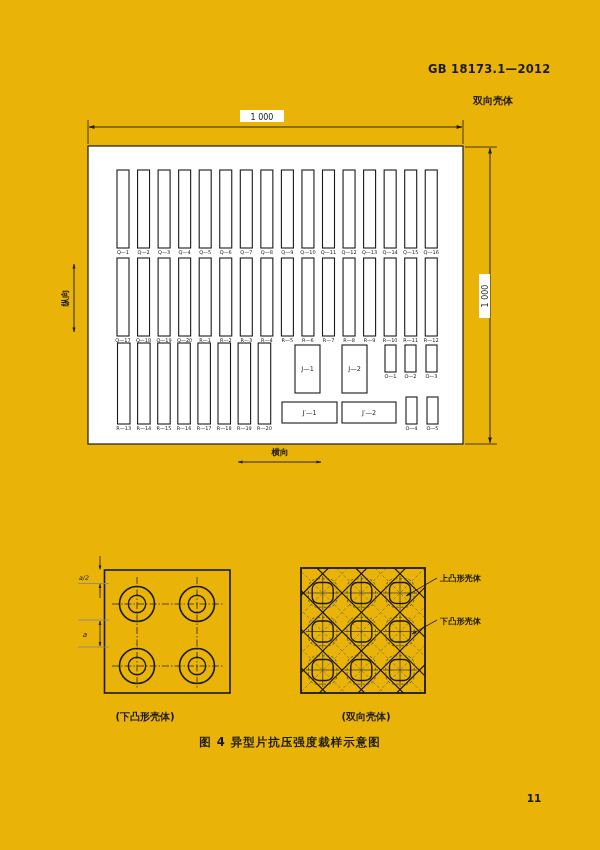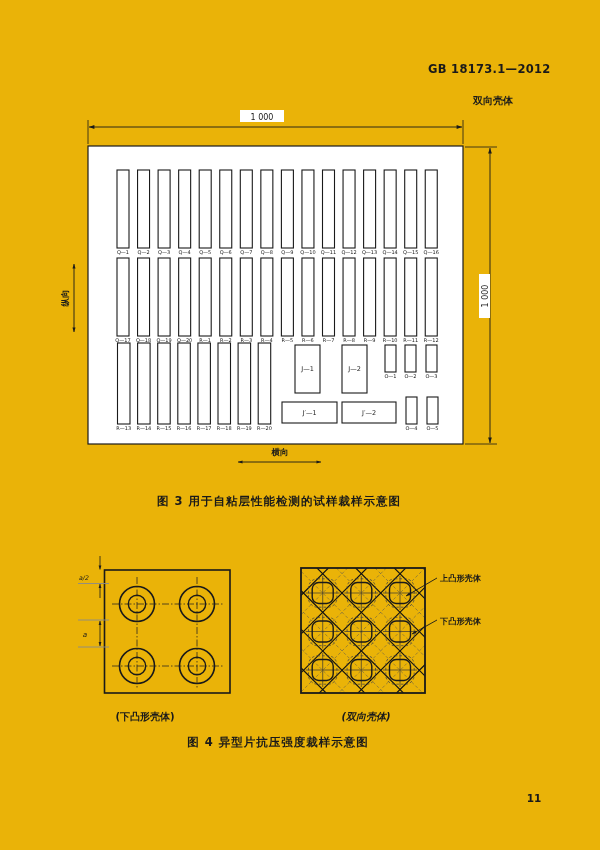--- a/index.html
+++ b/index.html
@@ -4,23 +4,23 @@
 <style>
   html,body{margin:0;padding:0;background:#ffffff;}
   .page{
     position:relative;width:600px;height:850px;background:#eab308;
     font-family:"DejaVu Sans",sans-serif;color:#1a1a1a;overflow:hidden;
   }
   .t{position:absolute;white-space:nowrap;color:#1a1a1a;}
   .std{left:428px;top:62px;font-size:11.5px;font-weight:bold;letter-spacing:.3px;}
   .unit{left:473px;top:94px;font-size:10px;font-weight:bold;}
   .cap3{left:0;top:494px;width:558px;text-align:center;font-size:11.5px;font-weight:bold;letter-spacing:1px;}
-  .cap4{left:0;top:735px;width:556px;text-align:center;font-size:11.5px;font-weight:bold;letter-spacing:1px;}
+  .cap4{left:12px;top:735px;width:556px;text-align:center;font-size:11.5px;font-weight:bold;letter-spacing:1px;}
   .sub1{left:85px;top:710px;width:120px;text-align:center;font-size:10px;font-weight:bold;}
-  .sub2{left:306px;top:710px;width:120px;text-align:center;font-size:10px;font-weight:bold;font-style:italic;}
+  .sub2{left:306px;top:710px;width:120px;text-align:center;font-size:10px;font-weight:bold;}
   .pageno{left:478px;top:792px;width:24px;text-align:center;font-size:10.5px;font-weight:bold;margin-left:44px;}
   svg{position:absolute;left:0;top:0;font-family:"DejaVu Sans",sans-serif;}
   svg text{fill:#1a1a1a;}
 </style>
 </head>
 <body>
 
 <div class="page">
 
   <div class="t std">GB 18173.1—2012</div>
@@ -253,19 +253,18 @@
         <rect x="389.5" y="659.5" width="21" height="21" rx="6.5" fill="none" stroke="#1a1a1a" stroke-width="1.4"></rect>
       </g>
     <rect x="301" y="568" width="124" height="125" fill="none" stroke="#1a1a1a" stroke-width="1.8"></rect>
 
     <line x1="437" y1="578" x2="406" y2="596" stroke="#1a1a1a" stroke-width="0.9" marker-end="url(#arrS)"></line>
     <text x="440" y="581" font-size="8.2" font-weight="bold">上凸形壳体</text>
     <line x1="437" y1="620" x2="412" y2="634" stroke="#1a1a1a" stroke-width="0.9" marker-end="url(#arrS)"></line>
     <text x="440" y="624" font-size="8.2" font-weight="bold">下凸形壳体</text>
   </svg>
 
-  <div class="t cap3">图 3  用于自粘层性能检测的试样裁样示意图</div>
   <div class="t sub1">(下凸形壳体)</div>
   <div class="t sub2">(双向壳体)</div>
   <div class="t cap4">图 4  异型片抗压强度裁样示意图</div>
   <div class="t pageno">11</div>
 
 </div>
 
 </body></html>

